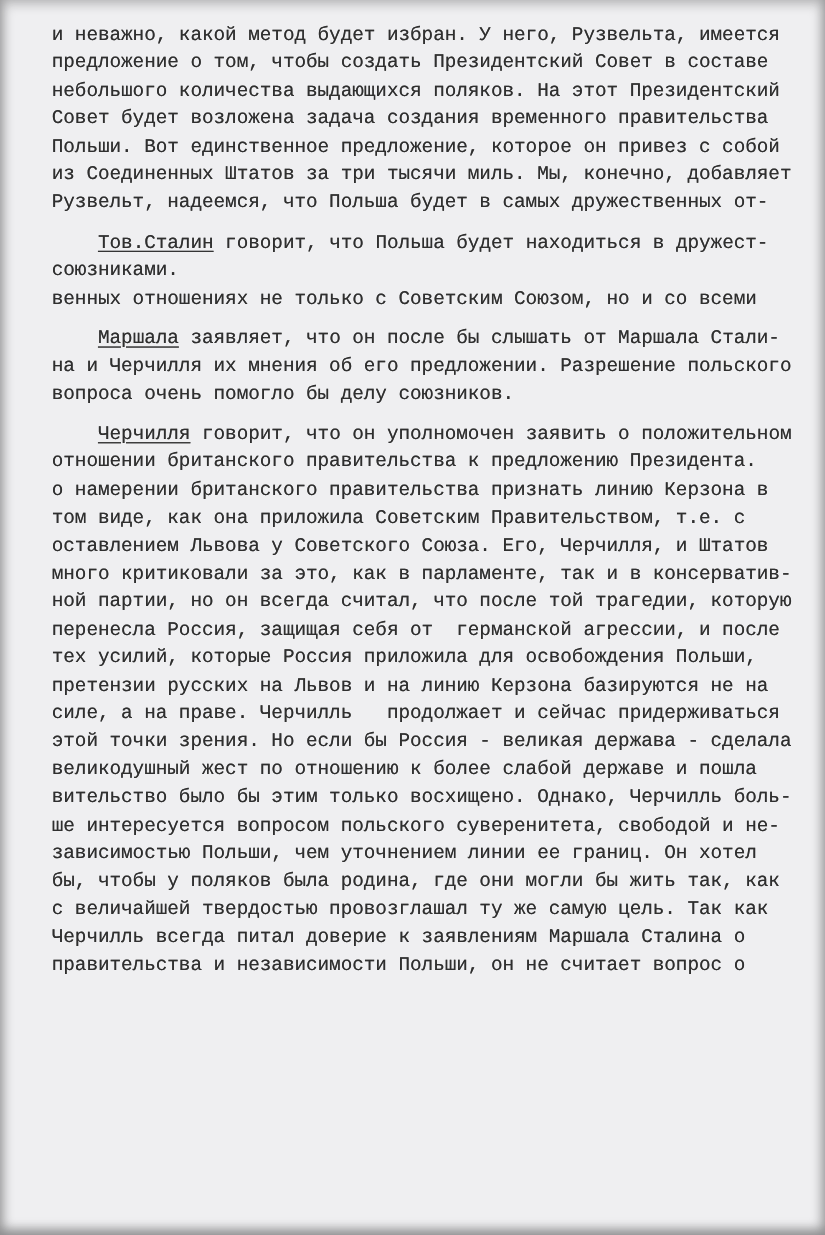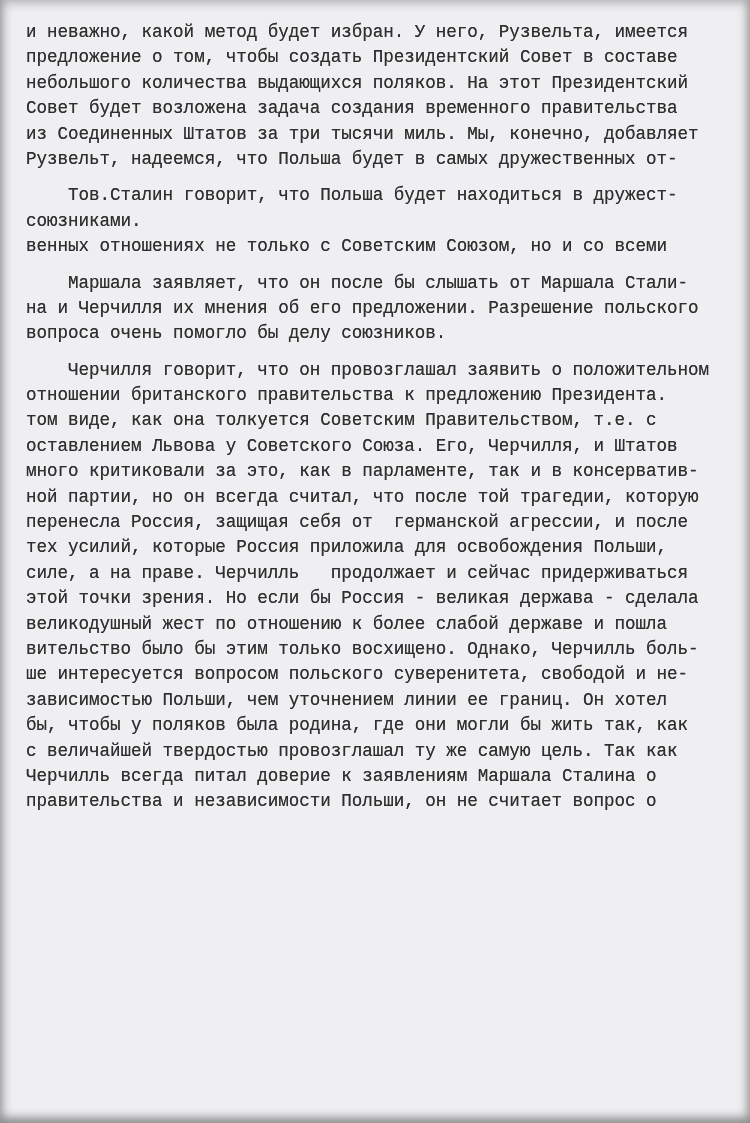--- a/index.html
+++ b/index.html
@@ -19,63 +19,67 @@
       left: 26px; top: 20px; width: 710px;
       font-family: "Liberation Mono", "DejaVu Sans Mono", monospace;
       font-size: 17.6px;
       color: #2f2f2f;
       letter-spacing: -0.05px;
       text-shadow: 0 0 0.6px rgba(40,40,40,0.7);
     }
     .line {
       height: 25.4px; line-height: 25.4px;
       white-space: pre;
+      margin-left: 21px;
     }
     .gap { height: 11px; }
-    .speaker { text-underline-offset: 3px; }
+    .speaker { text-decoration: underline; text-underline-offset: 3px; }
   </style>
 </head>
 <body>
 
 <div class="page">
   <div class="text">
 
     <div>
       <div class="line">и неважно, какой метод будет избран. У него, Рузвельта, имеется</div>
       <div class="line">предложение о том, чтобы создать Президентский Совет в составе</div>
       <div class="line">небольшого количества выдающихся поляков. На этот Президентский</div>
       <div class="line">Совет будет возложена задача создания временного правительства</div>
+      <div class="line">Польши. Вот единственное предложение, которое он привез с собой</div>
       <div class="line">из Соединенных Штатов за три тысячи миль. Мы, конечно, добавляет</div>
       <div class="line">Рузвельт, надеемся, что Польша будет в самых дружественных от-</div>
     </div>
     <div class="gap"></div>
 
     <div>
       <div class="line">    <span class="speaker">Тов.Сталин</span><span> говорит, что Польша будет находиться в дружест-</span></div>
       <div class="line">союзниками.</div>
       <div class="line">венных отношениях не только с Советским Союзом, но и со всеми</div>
     </div>
     <div class="gap"></div>
 
     <div>
       <div class="line">    <span class="speaker">Маршала</span><span> заявляет, что он после бы слышать от Маршала Стали-</span></div>
       <div class="line">на и Черчилля их мнения об его предложении. Разрешение польского</div>
       <div class="line">вопроса очень помогло бы делу союзников.</div>
     </div>
     <div class="gap"></div>
 
     <div>
-      <div class="line">    <span class="speaker">Черчилля</span><span> говорит, что он провозглашал заявить о положительном</span></div>
+      <div class="line">    <span class="speaker">Черчилля</span><span> говорит, что он уполномочен заявить о положительном</span></div>
       <div class="line">отношении британского правительства к предложению Президента.</div>
-      <div class="line">том виде, как она толкуется Советским Правительством, т.е. с</div>
+      <div class="line">о намерении британского правительства признать линию Керзона в</div>
+      <div class="line">том виде, как она приложила Советским Правительством, т.е. с</div>
       <div class="line">оставлением Львова у Советского Союза. Его, Черчилля, и Штатов</div>
       <div class="line">много критиковали за это, как в парламенте, так и в консерватив-</div>
       <div class="line">ной партии, но он всегда считал, что после той трагедии, которую</div>
       <div class="line">перенесла Россия, защищая себя от  германской агрессии, и после</div>
       <div class="line">тех усилий, которые Россия приложила для освобождения Польши,</div>
+      <div class="line">претензии русских на Львов и на линию Керзона базируются не на</div>
       <div class="line">силе, а на праве. Черчилль   продолжает и сейчас придерживаться</div>
       <div class="line">этой точки зрения. Но если бы Россия - великая держава - сделала</div>
       <div class="line">великодушный жест по отношению к более слабой державе и пошла</div>
       <div class="line">вительство было бы этим только восхищено. Однако, Черчилль боль-</div>
       <div class="line">ше интересуется вопросом польского суверенитета, свободой и не-</div>
       <div class="line">зависимостью Польши, чем уточнением линии ее границ. Он хотел</div>
       <div class="line">бы, чтобы у поляков была родина, где они могли бы жить так, как</div>
       <div class="line">с величайшей твердостью провозглашал ту же самую цель. Так как</div>
       <div class="line">Черчилль всегда питал доверие к заявлениям Маршала Сталина о</div>
       <div class="line">правительства и независимости Польши, он не считает вопрос о</div>

